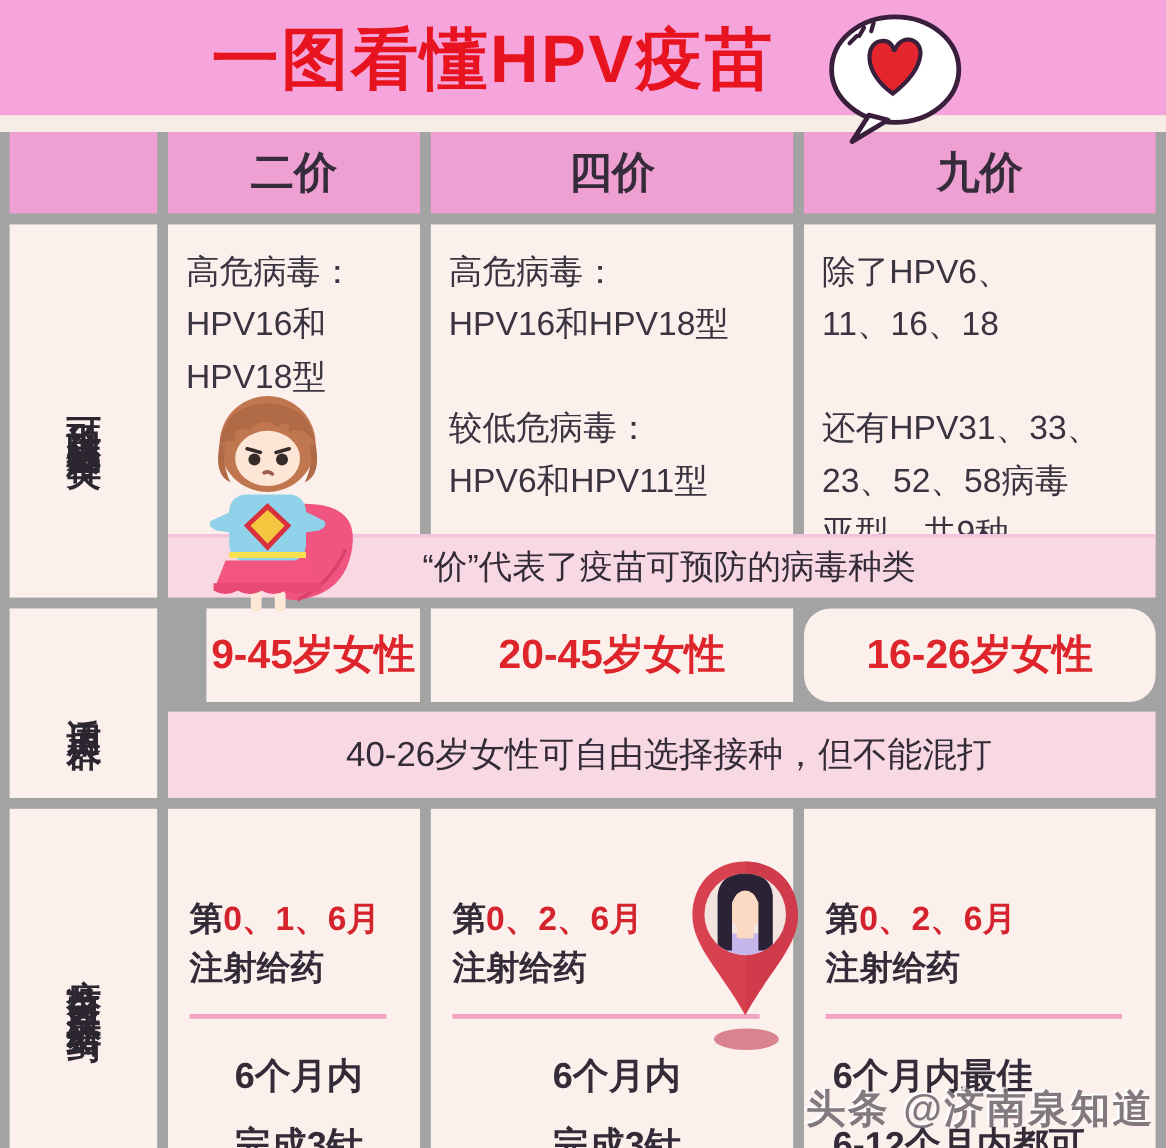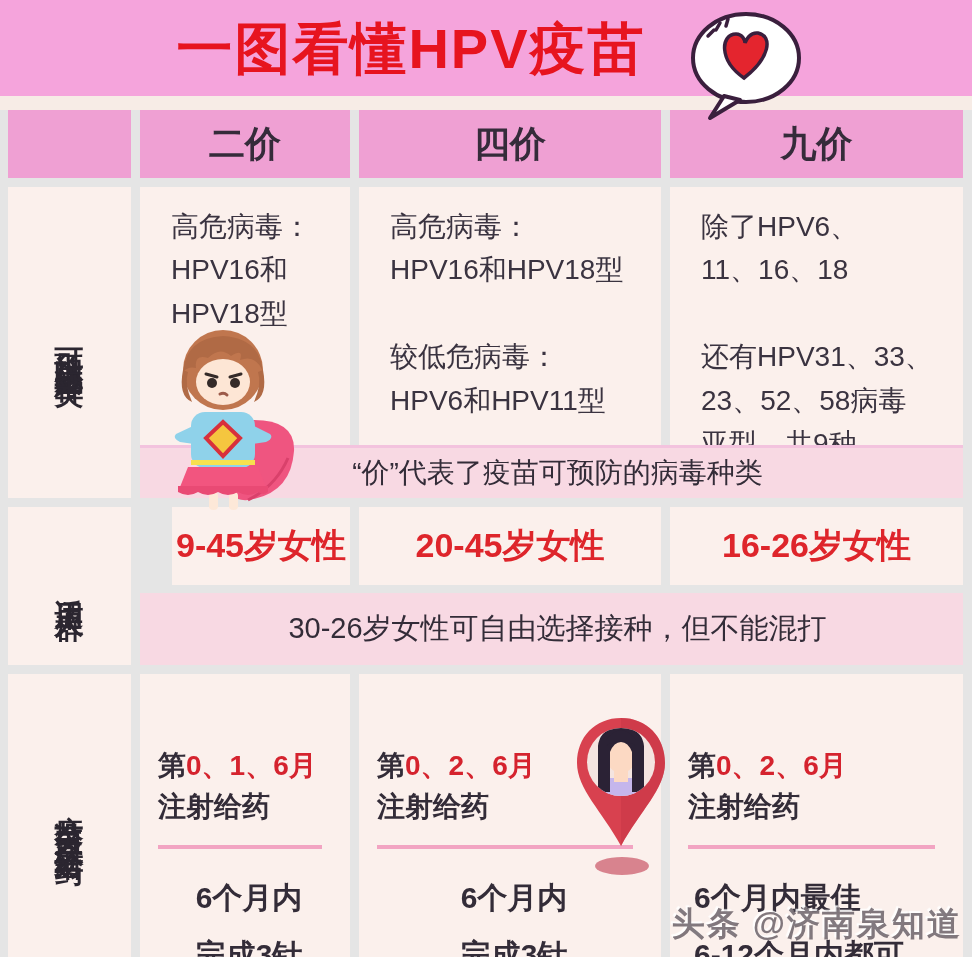--- a/index.html
+++ b/index.html
@@ -19,21 +19,21 @@
     color:#e7141f;white-space:nowrap;
   }
   .light-band{
     position:absolute;top:96px;left:0;width:972px;height:14px;
     background:#f7ece6;
   }
   
   .table{
     position:absolute;top:110px;left:0;width:972px;height:847px;
     box-sizing:border-box;padding:0 8px;
-    background:#e5e5e5;
+    background:#a3a3a3;
     display:grid;
     grid-template-columns:123px 210px 302px 293px;
     grid-template-rows:68px 9px 258px 53px 9px 78px 8px 72px 9px 283px;
     column-gap:9px;
   }
   .hcell{
     background:#efa0d3;display:flex;align-items:center;justify-content:center;
     font-size:36px;font-weight:800;color:#352b3a;
   }
   .cell{background:#fbf0ec;}
@@ -54,29 +54,29 @@
   .h-q{grid-row:1;grid-column:3;}
   .h-n{grid-row:1;grid-column:4;}
   .label-virus{grid-row:3/5;grid-column:1;}
   .v-b{grid-row:3;grid-column:2;}
   .v-q{grid-row:3;grid-column:3;}
   .v-n{grid-row:3;grid-column:4;}
   .note1{grid-row:4;grid-column:2/5;border-top:3px solid #f3c3de;}
   .label-aud{grid-row:6/9;grid-column:1;}
   .a-b{grid-row:6;grid-column:2;margin-left:32px;}
   .a-q{grid-row:6;grid-column:3;}
-  .a-n{grid-row:6;grid-column:4;}
+  .a-n{grid-row:6;grid-column:4;border-radius:22px;}
   .note2{grid-row:8;grid-column:2/5;font-size:29px;}
   .label-sched{grid-row:10;grid-column:1;}
   .s-b{grid-row:10;grid-column:2;}
   .s-q{grid-row:10;grid-column:3;}
   .s-n{grid-row:10;grid-column:4;}
   
   .virus-text{
-    padding:18px 10px 0 31px;font-size:28px;font-weight:500;
+    padding:18px 10px 0 15px;font-size:28px;font-weight:500;
     line-height:1.55;color:#3a3340;white-space:pre-line;
   }
   .aud-cell{
     display:flex;align-items:center;justify-content:center;
     font-size:34px;font-weight:800;color:#de252b;
   }
   .sched-cell{box-sizing:border-box;padding:30px 0 0 18px;}
   .sched-head{font-size:28px;font-weight:700;line-height:1.45;color:#332c38;margin-top:42px;}
   .sched-num{color:#d5232e;}
   .sched-divider{height:4px;background:#f2a4c2;margin:18px 28px 20px 0;}
@@ -137,21 +137,21 @@
 亚型，共9种</div>
     </div>
     <div class="note note1">“价”代表了疫苗可预防的病毒种类</div>
 
     <div class="vlabel-cell label-aud">
       <span class="vlabel">适用人群</span>
     </div>
     <div class="cell aud-cell a-b">9-45岁女性</div>
     <div class="cell aud-cell a-q">20-45岁女性</div>
     <div class="cell aud-cell a-n">16-26岁女性</div>
-    <div class="note note2">30-26岁女性可自由选择接种，但不能混打</div>
+    <div class="note note2">40-26岁女性可自由选择接种，但不能混打</div>
 
     <div class="vlabel-cell label-sched">
       <span class="vlabel">疫苗分三次注射给药</span>
     </div>
     <div class="cell sched-cell s-b">
       <div class="sched-head">
         <span>第</span><span class="sched-num">0、1、6月</span><br>
         <span>注射给药</span>
       </div>
       <div class="sched-divider"></div>

